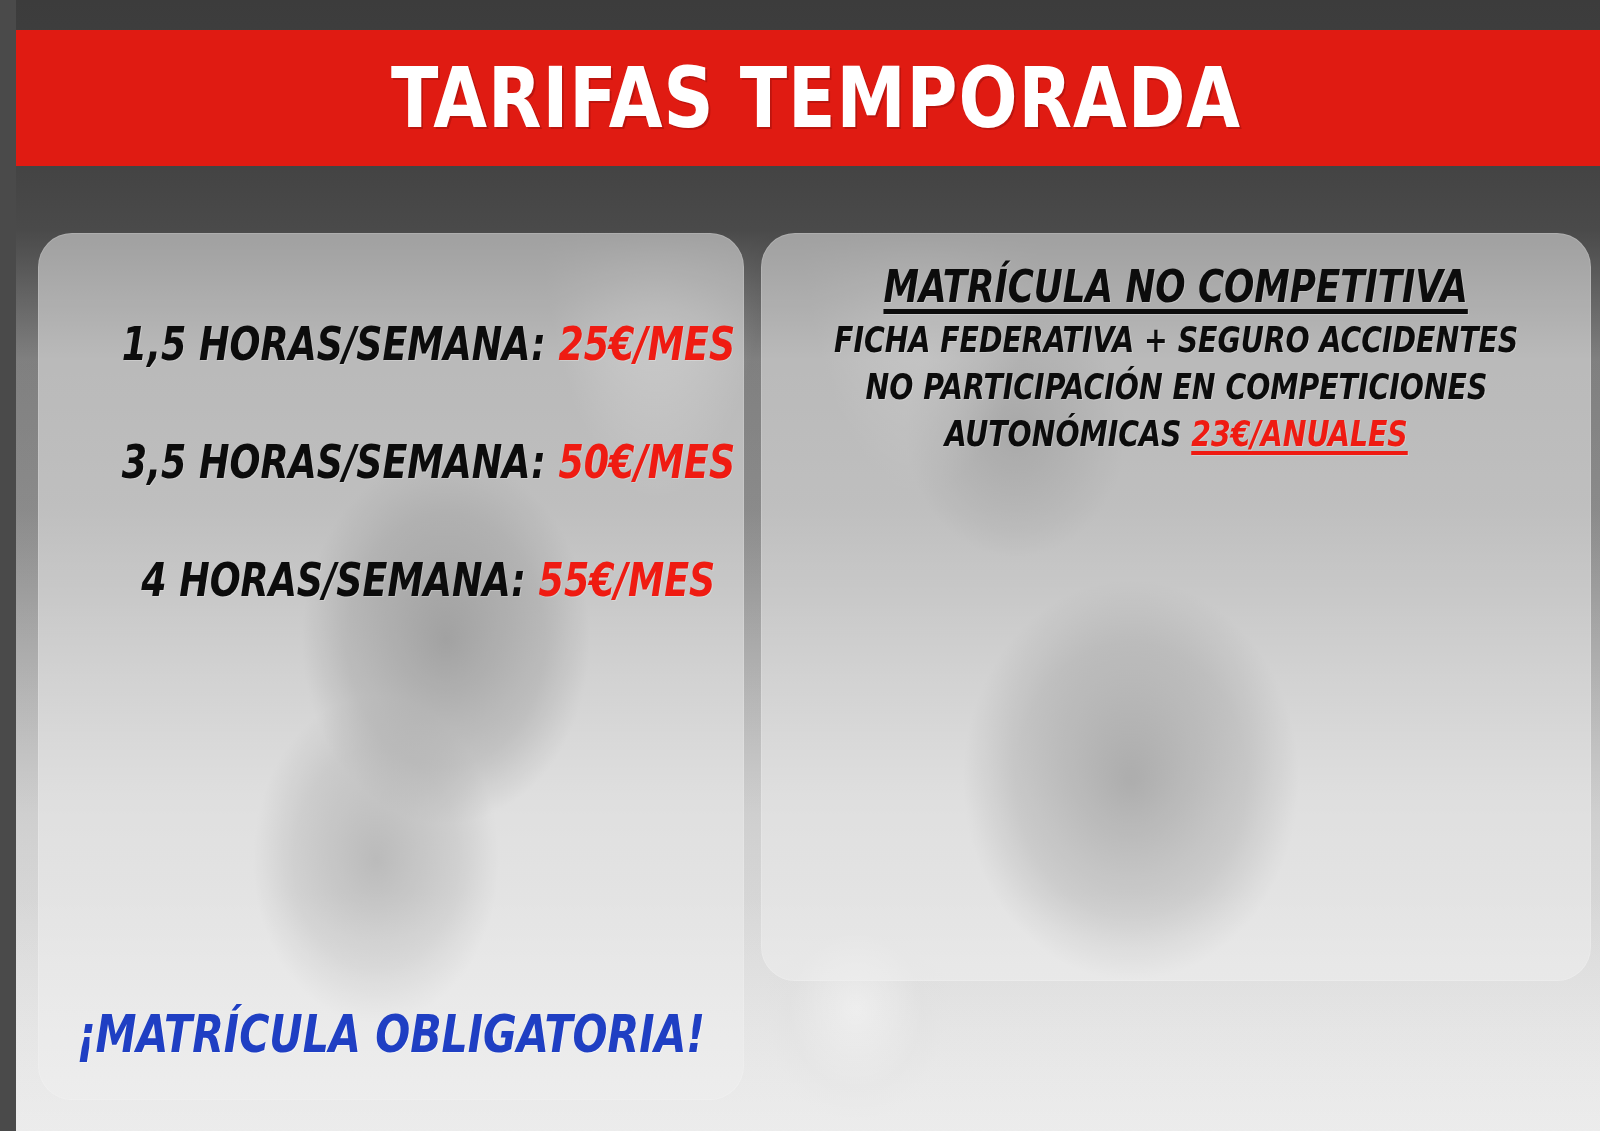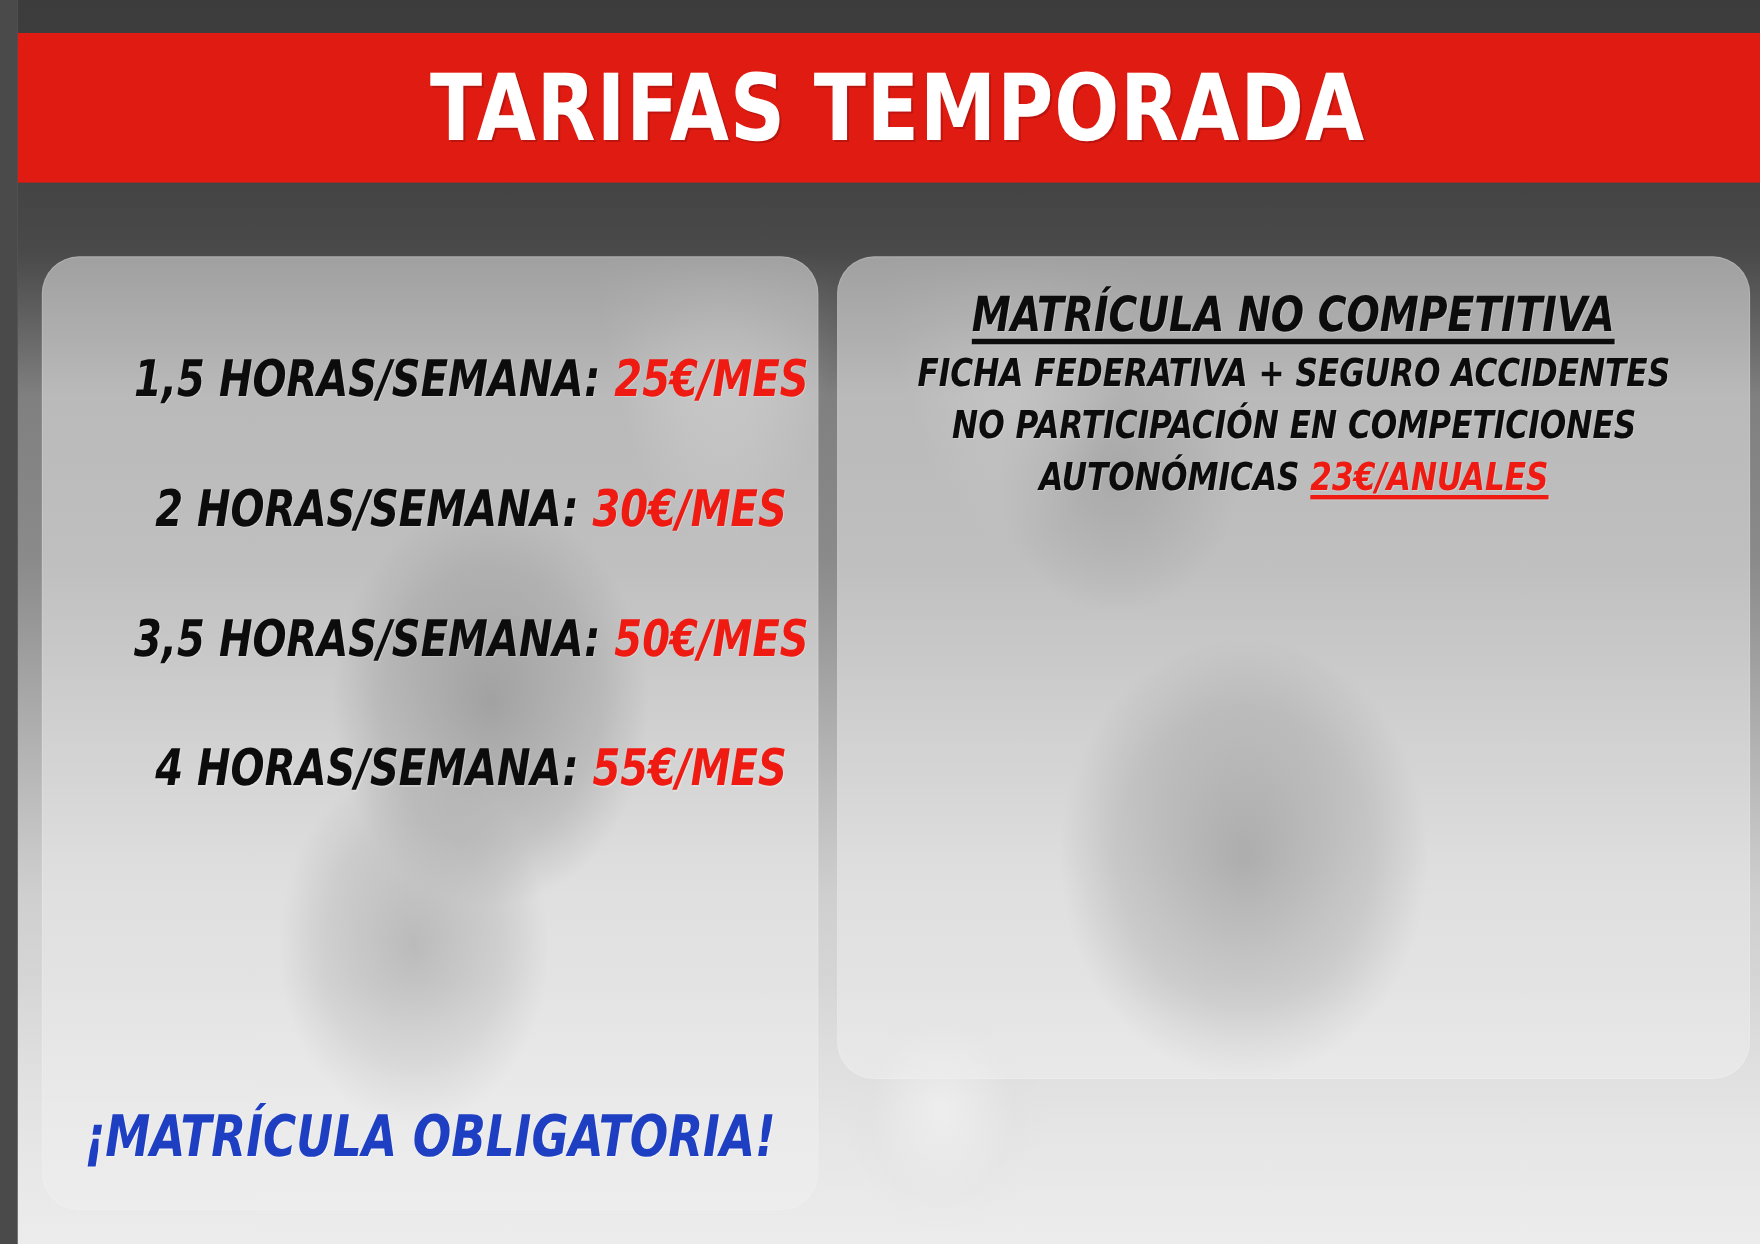--- a/index.html
+++ b/index.html
@@ -180,26 +180,20 @@
 
     <div class="rate-list">
 
       <div class="rate-row">
         <div class="disp">
           <span>1,5 HORAS/SEMANA:</span>
           <span class="price">25€/MES</span>
         </div>
       </div>
 
-      <div class="rate-row">
-        <div class="disp">
-          <span>2 HORAS/SEMANA:</span>
-          <span class="price">30€/MES</span>
-        </div>
-      </div>
 
       <div class="rate-row">
         <div class="disp">
           <span>3,5 HORAS/SEMANA:</span>
           <span class="price">50€/MES</span>
         </div>
       </div>
 
       <div class="rate-row">
         <div class="disp">

